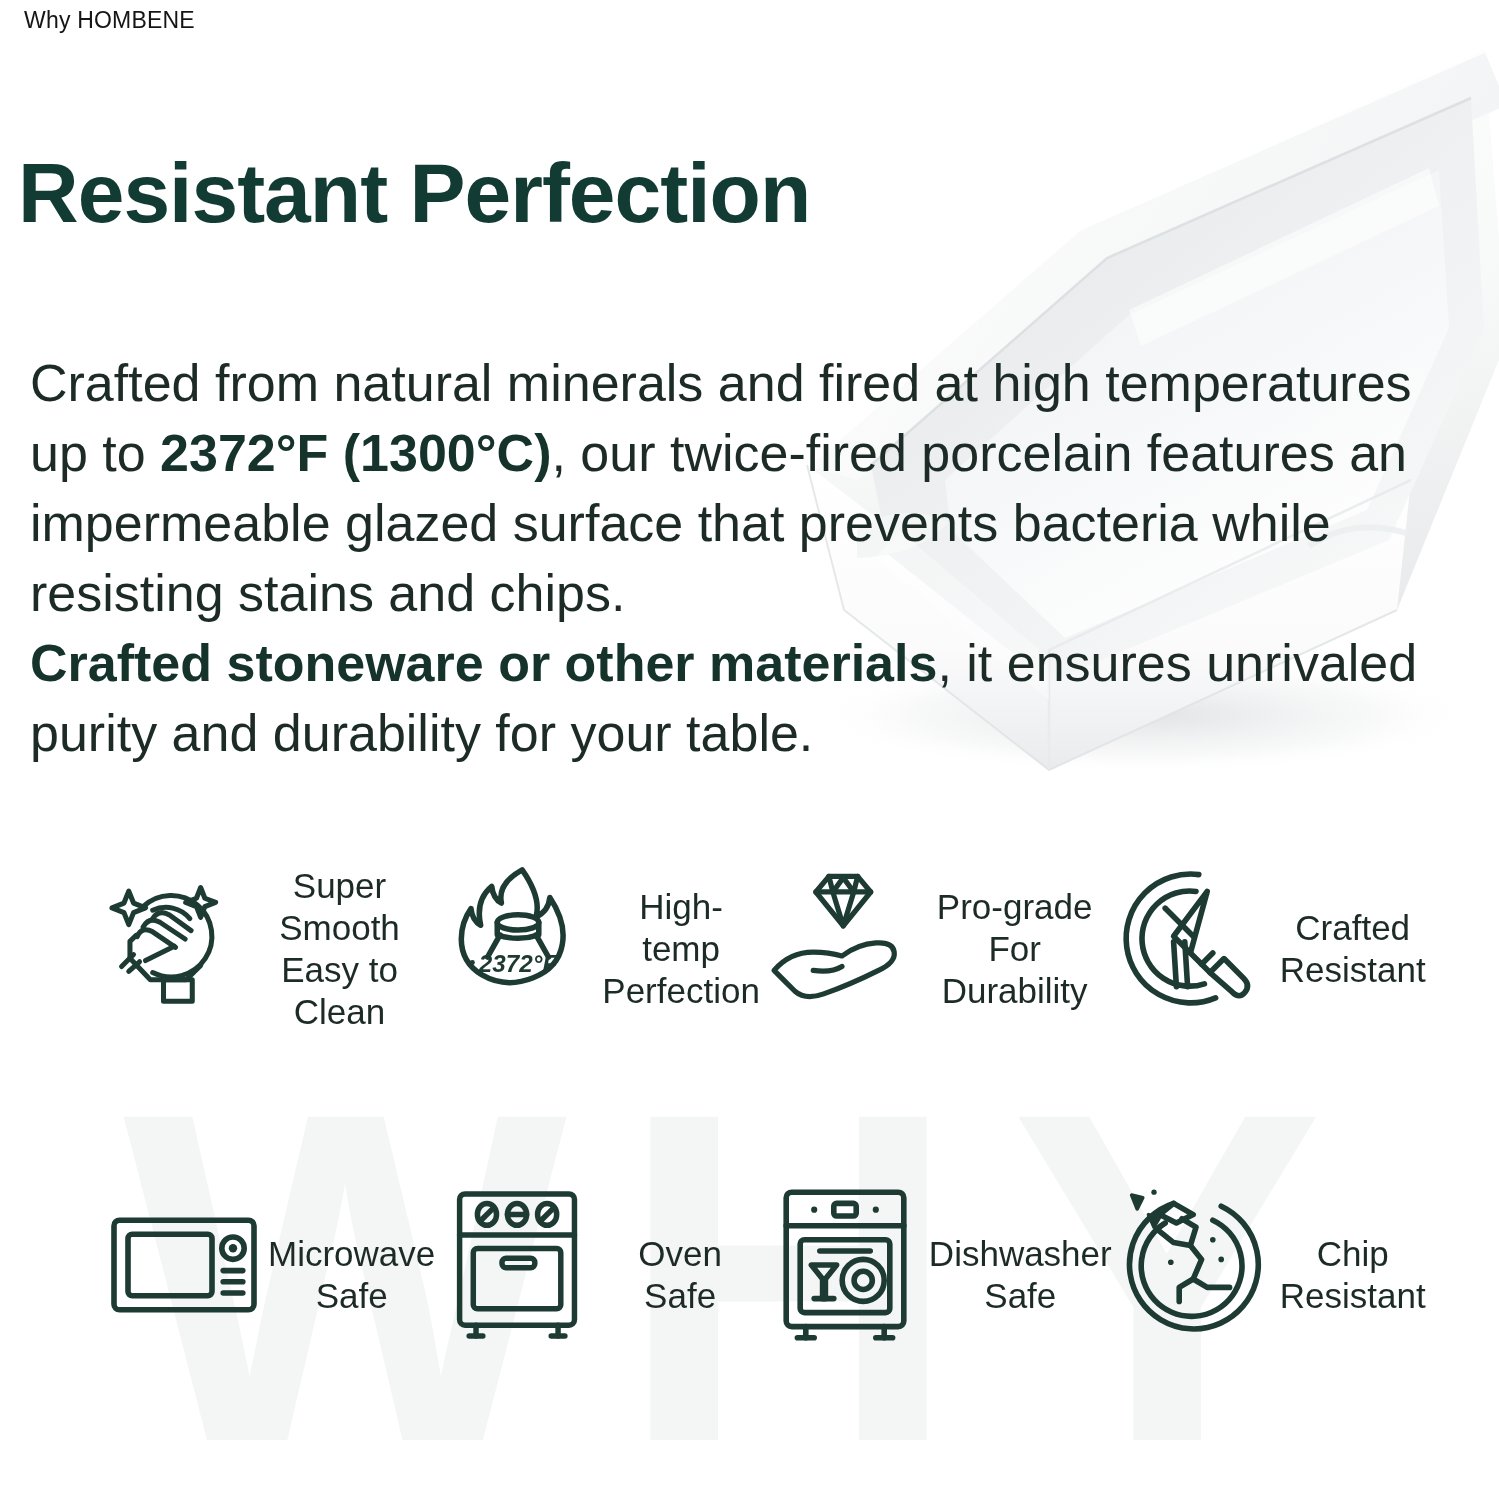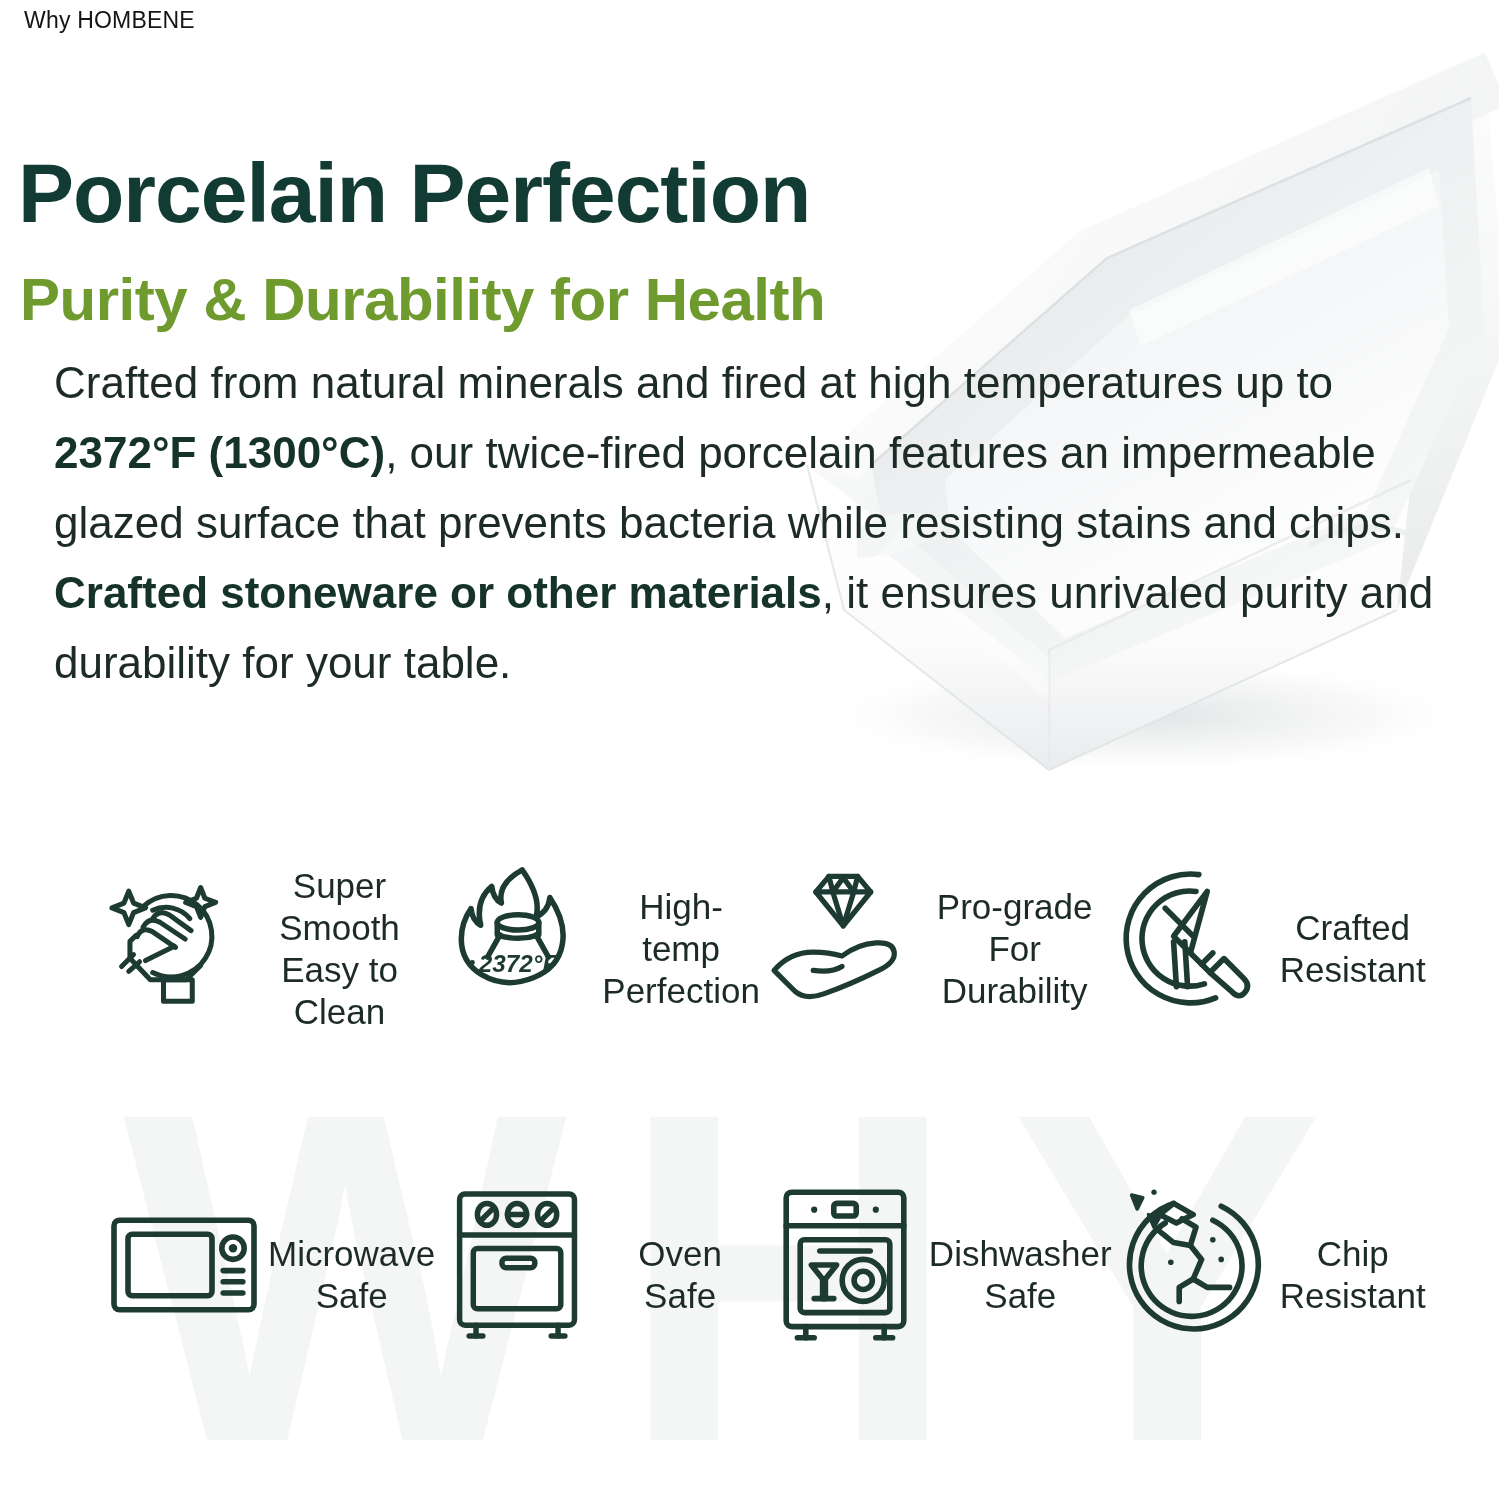--- a/index.html
+++ b/index.html
@@ -83,25 +83,24 @@
     line-height: 1;
     z-index: 3;
   }
 
   
   .body-copy {
     position: absolute;
     left: 30px;
     top: 348px;
     width: 1395px;
-    font-size: 44px;
+    font-size: 52px;
     line-height: 70px;
     color: #1d2b26;
     z-index: 3;
-    margin-left: 24px;
   }
   .body-copy b {
     font-weight: 700;
     color: #15332b;
   }
   .body-copy .para2 {
     display: block;
   }
 
   
@@ -230,22 +229,21 @@
 
       <path d="M 108 520 q 42 -30 92 -8 q -30 34 -92 36 Z" fill="#f3f5f5" opacity="0.95"></path>
       <path d="M 560 536 q 46 -30 100 -12" fill="none" stroke="#eceeef" stroke-width="6" opacity="0.9"></path>
 
       <path d="M 380 300 L 680 158 L 690 196 L 392 336 Z" fill="#ffffff" opacity="0.55"></path>
       <path d="M 150 520 L 300 648 L 300 690 L 126 548 Z" fill="#ffffff" opacity="0.35"></path>
     </svg>
   </div>
 
   <div class="brand-line">Why HOMBENE</div>
-  <h1 class="title-main">Porcelain Perfection</h1>
-  <h2 class="title-sub">Purity &amp; Durability for Health</h2>
+  <h1 class="title-main">Resistant Perfection</h1>
 
   <div class="body-copy">
     <span>Crafted from natural minerals and fired at high temperatures up to </span><b>2372°F (1300°C)</b><span>, our twice-fired porcelain features an impermeable glazed surface that prevents bacteria while resisting stains and chips.</span>
     <span class="para2"><b>Crafted stoneware or other materials</b><span>, it ensures unrivaled purity and durability for your table.</span></span>
   </div>
 
   <div class="icon-grid">
 
     <div class="icon-cell">
       <div class="icon-art">

